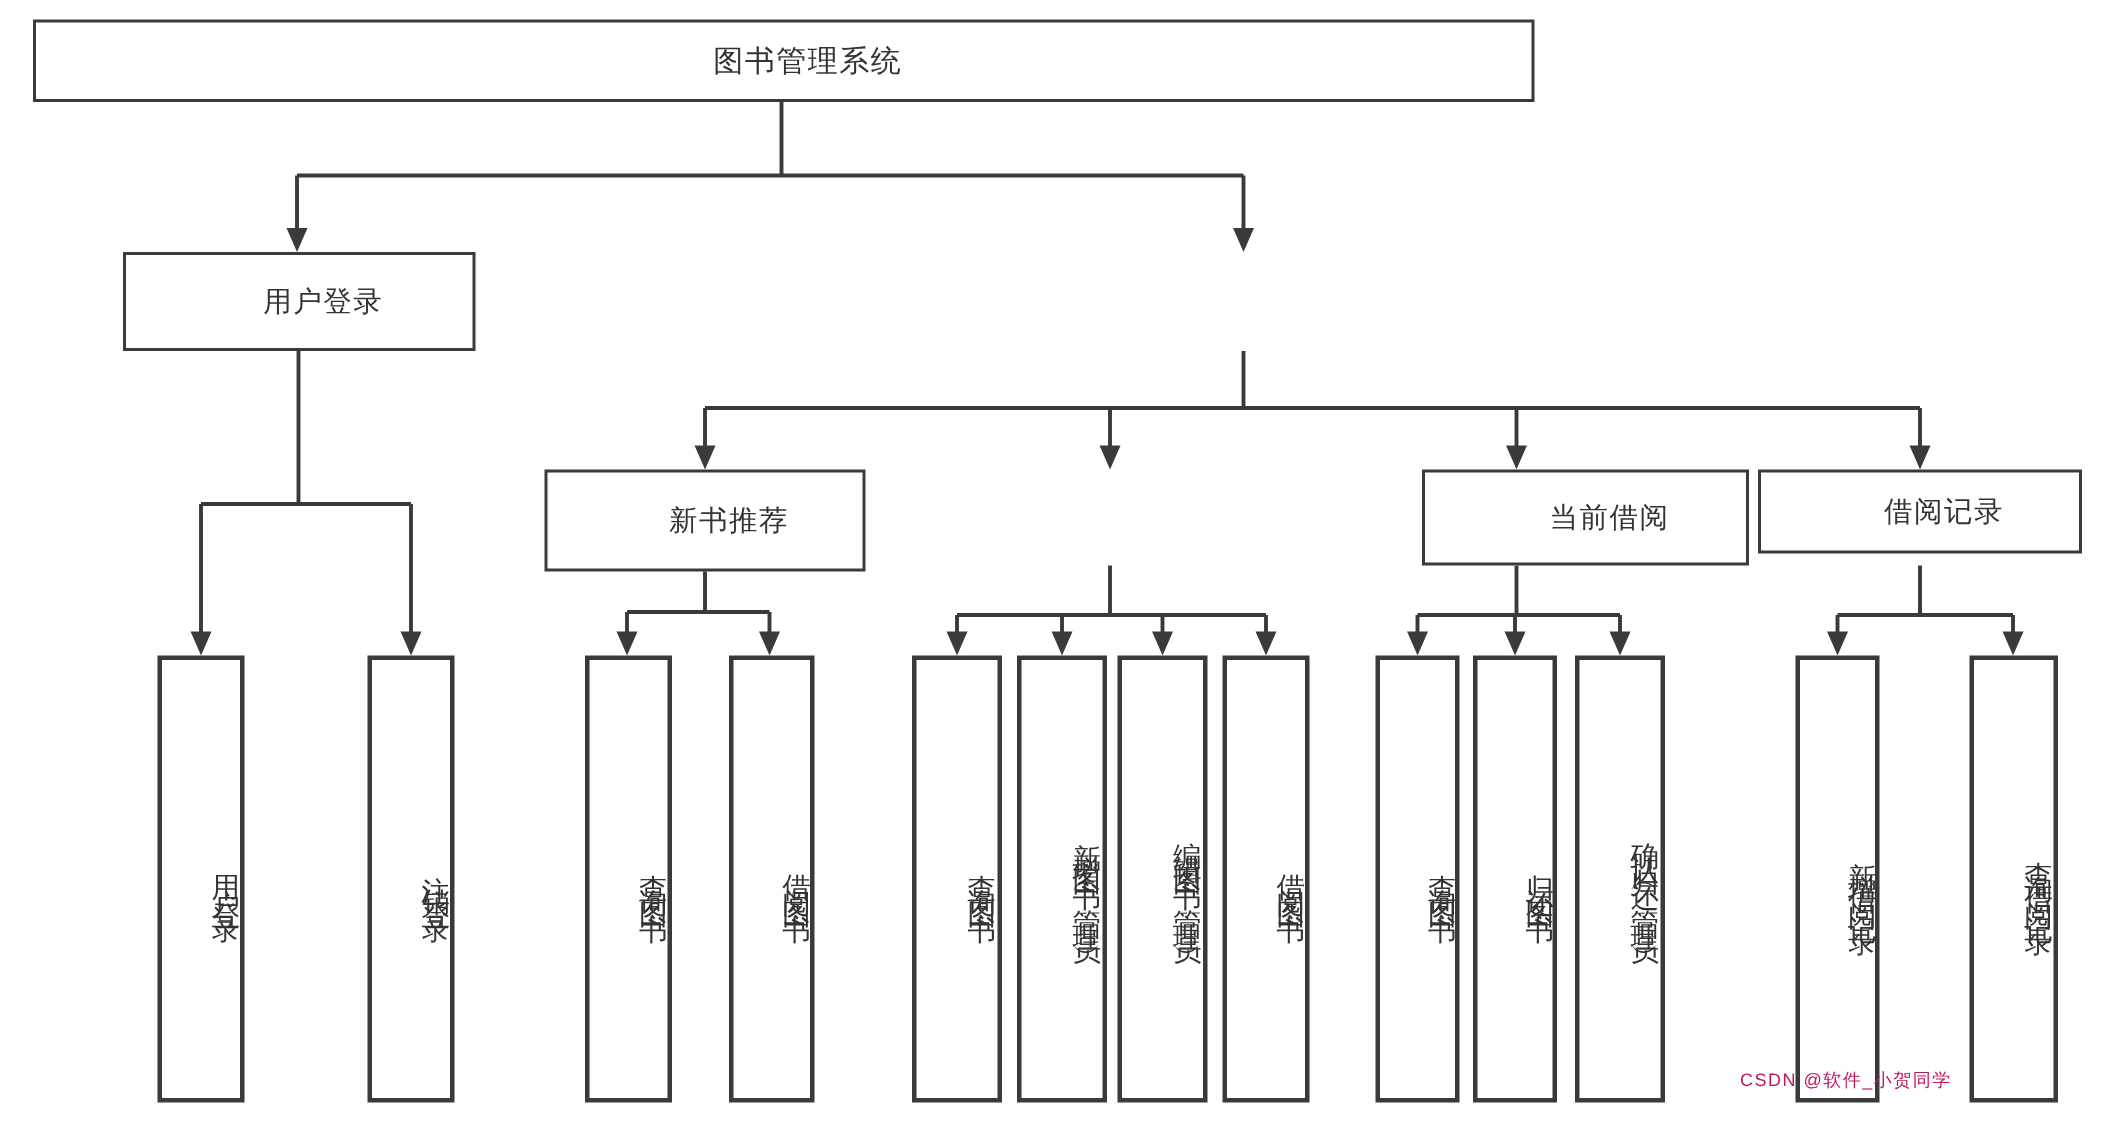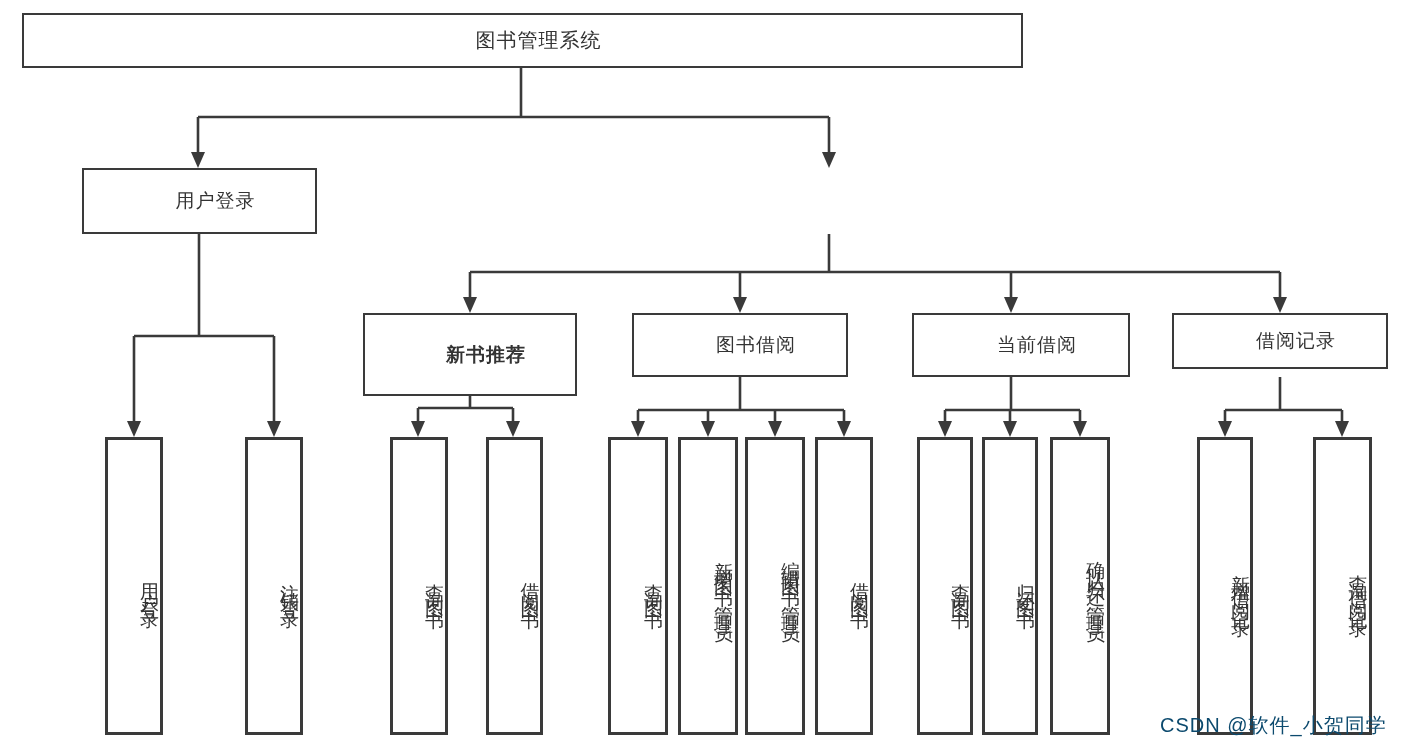--- a/index.html
+++ b/index.html
@@ -38,22 +38,22 @@
     font-size: 19px;
     letter-spacing: 9px;
     line-height: 1;
     color: #333333;
     white-space: nowrap;
   }
   .watermark {
     position: absolute;
     left: 1160px;
     top: 712px;
-    font-size: 20px;
-    color: #0c4a6e;
+    font-size: 12px;
+    color: #be185d;
     z-index: 3;
     white-space: nowrap;
     letter-spacing: 1px;
   }
 </style>
 </head>
 <body>
 
 <div class="canvas">
 
@@ -98,27 +98,24 @@
   </svg>
 
   <div class="box root" style="left:22px; top:13px; width:1001px; height:55px;">
     <span>图书管理系统</span>
   </div>
 
   <div class="box lvl2" style="left:82px; top:168px; width:235px; height:66px;">
     <span>用户登录</span>
   </div>
 
-  <div class="box lvl3" style="left:363px; top:313px; width:214px; height:83px;font-weight:bold;">
+  <div class="box lvl3" style="left:363px; top:313px; width:214px; height:68px;">
     <span>新书推荐</span>
   </div>
-  <div class="box lvl3" style="left:632px; top:313px; width:216px; height:64px;">
-    <span>图书借阅</span>
-  </div>
-  <div class="box lvl3" style="left:912px; top:313px; width:218px; height:64px;">
+  <div class="box lvl3" style="left:948px; top:313px; width:218px; height:64px;">
     <span>当前借阅</span>
   </div>
   <div class="box lvl3" style="left:1172px; top:313px; width:216px; height:56px;">
     <span>借阅记录</span>
   </div>
 
   <div class="box leaf" style="left:105px; top:437px; width:58px; height:298px;">
     <span class="vtext">用户登录</span>
   </div>
   <div class="box leaf" style="left:245px; top:437px; width:58px; height:298px;">

